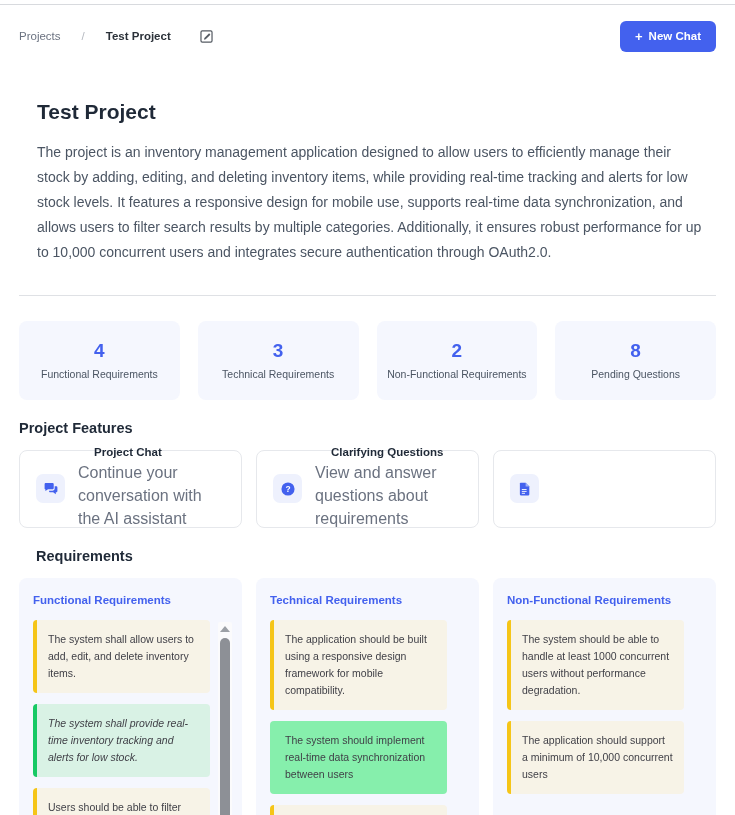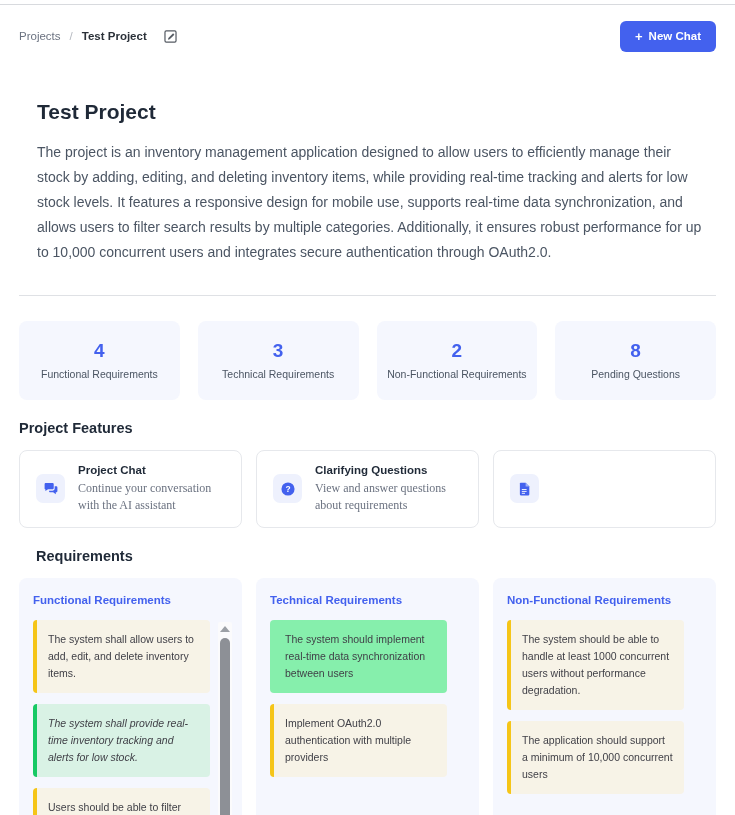--- a/index.html
+++ b/index.html
@@ -17,21 +17,21 @@
   }
   .page { padding: 0 19px; }
 
   
   .crumb-row {
     display: flex;
     align-items: center;
     justify-content: space-between;
     height: 62px;
   }
-  .crumbs { display: flex; gap: 9px; }
+  .crumbs { display: flex; gap: 21px; }
   .crumb-link {
     font-size: 11.5px;
     color: #6b7280;
     cursor: pointer;
   }
   .crumb-sep { font-size: 11.5px; color: #b4b8bf; }
   .crumb-current {
     font-size: 11.5px;
     color: #2b3139;
     font-weight: bold;
@@ -137,27 +137,27 @@
     display: flex;
     align-items: center;
     justify-content: center;
     flex: none;
   }
   .feat-text { display: flex; flex-direction: column; gap: 4px; }
   .feat-title {
     font-size: 11.5px;
     font-weight: bold;
     color: #1f2937;
+    margin-left: 16px;
   }
   .feat-sub {
-    font-size: 12px;
+    font-size: 16px;
     color: #6b7280;
     line-height: 1.42;
     max-width: 165px;
-    font-family: Liberation Serif, serif;
   }
 
   
   .req-cols { display: flex; gap: 14px; }
   .req-col {
     flex: 1;
     background: #f5f7fe;
     border-radius: 8px;
     padding: 16px 14px 0 14px;
     height: 316px;
@@ -347,20 +347,21 @@
             <i></i>
           </div>
         <div class="sb-thumb"></div>
 
       </div>
     </div>
 
     <div class="req-col">
       <div class="req-col-title">Technical Requirements</div>
       <div class="req-list">
+        <div class="req-item amber">The application should be built using a responsive design framework for mobile compatibility.</div>
         <div class="req-item plain">The system should implement real-time data synchronization between users</div>
         <div class="req-item amber">Implement OAuth2.0 authentication with multiple providers</div>
       </div>
     </div>
 
     <div class="req-col">
       <div class="req-col-title">Non-Functional Requirements</div>
       <div class="req-list">
         <div class="req-item amber">The system should be able to handle at least 1000 concurrent users without performance degradation.</div>
         <div class="req-item amber">The application should support a minimum of 10,000 concurrent users</div>

